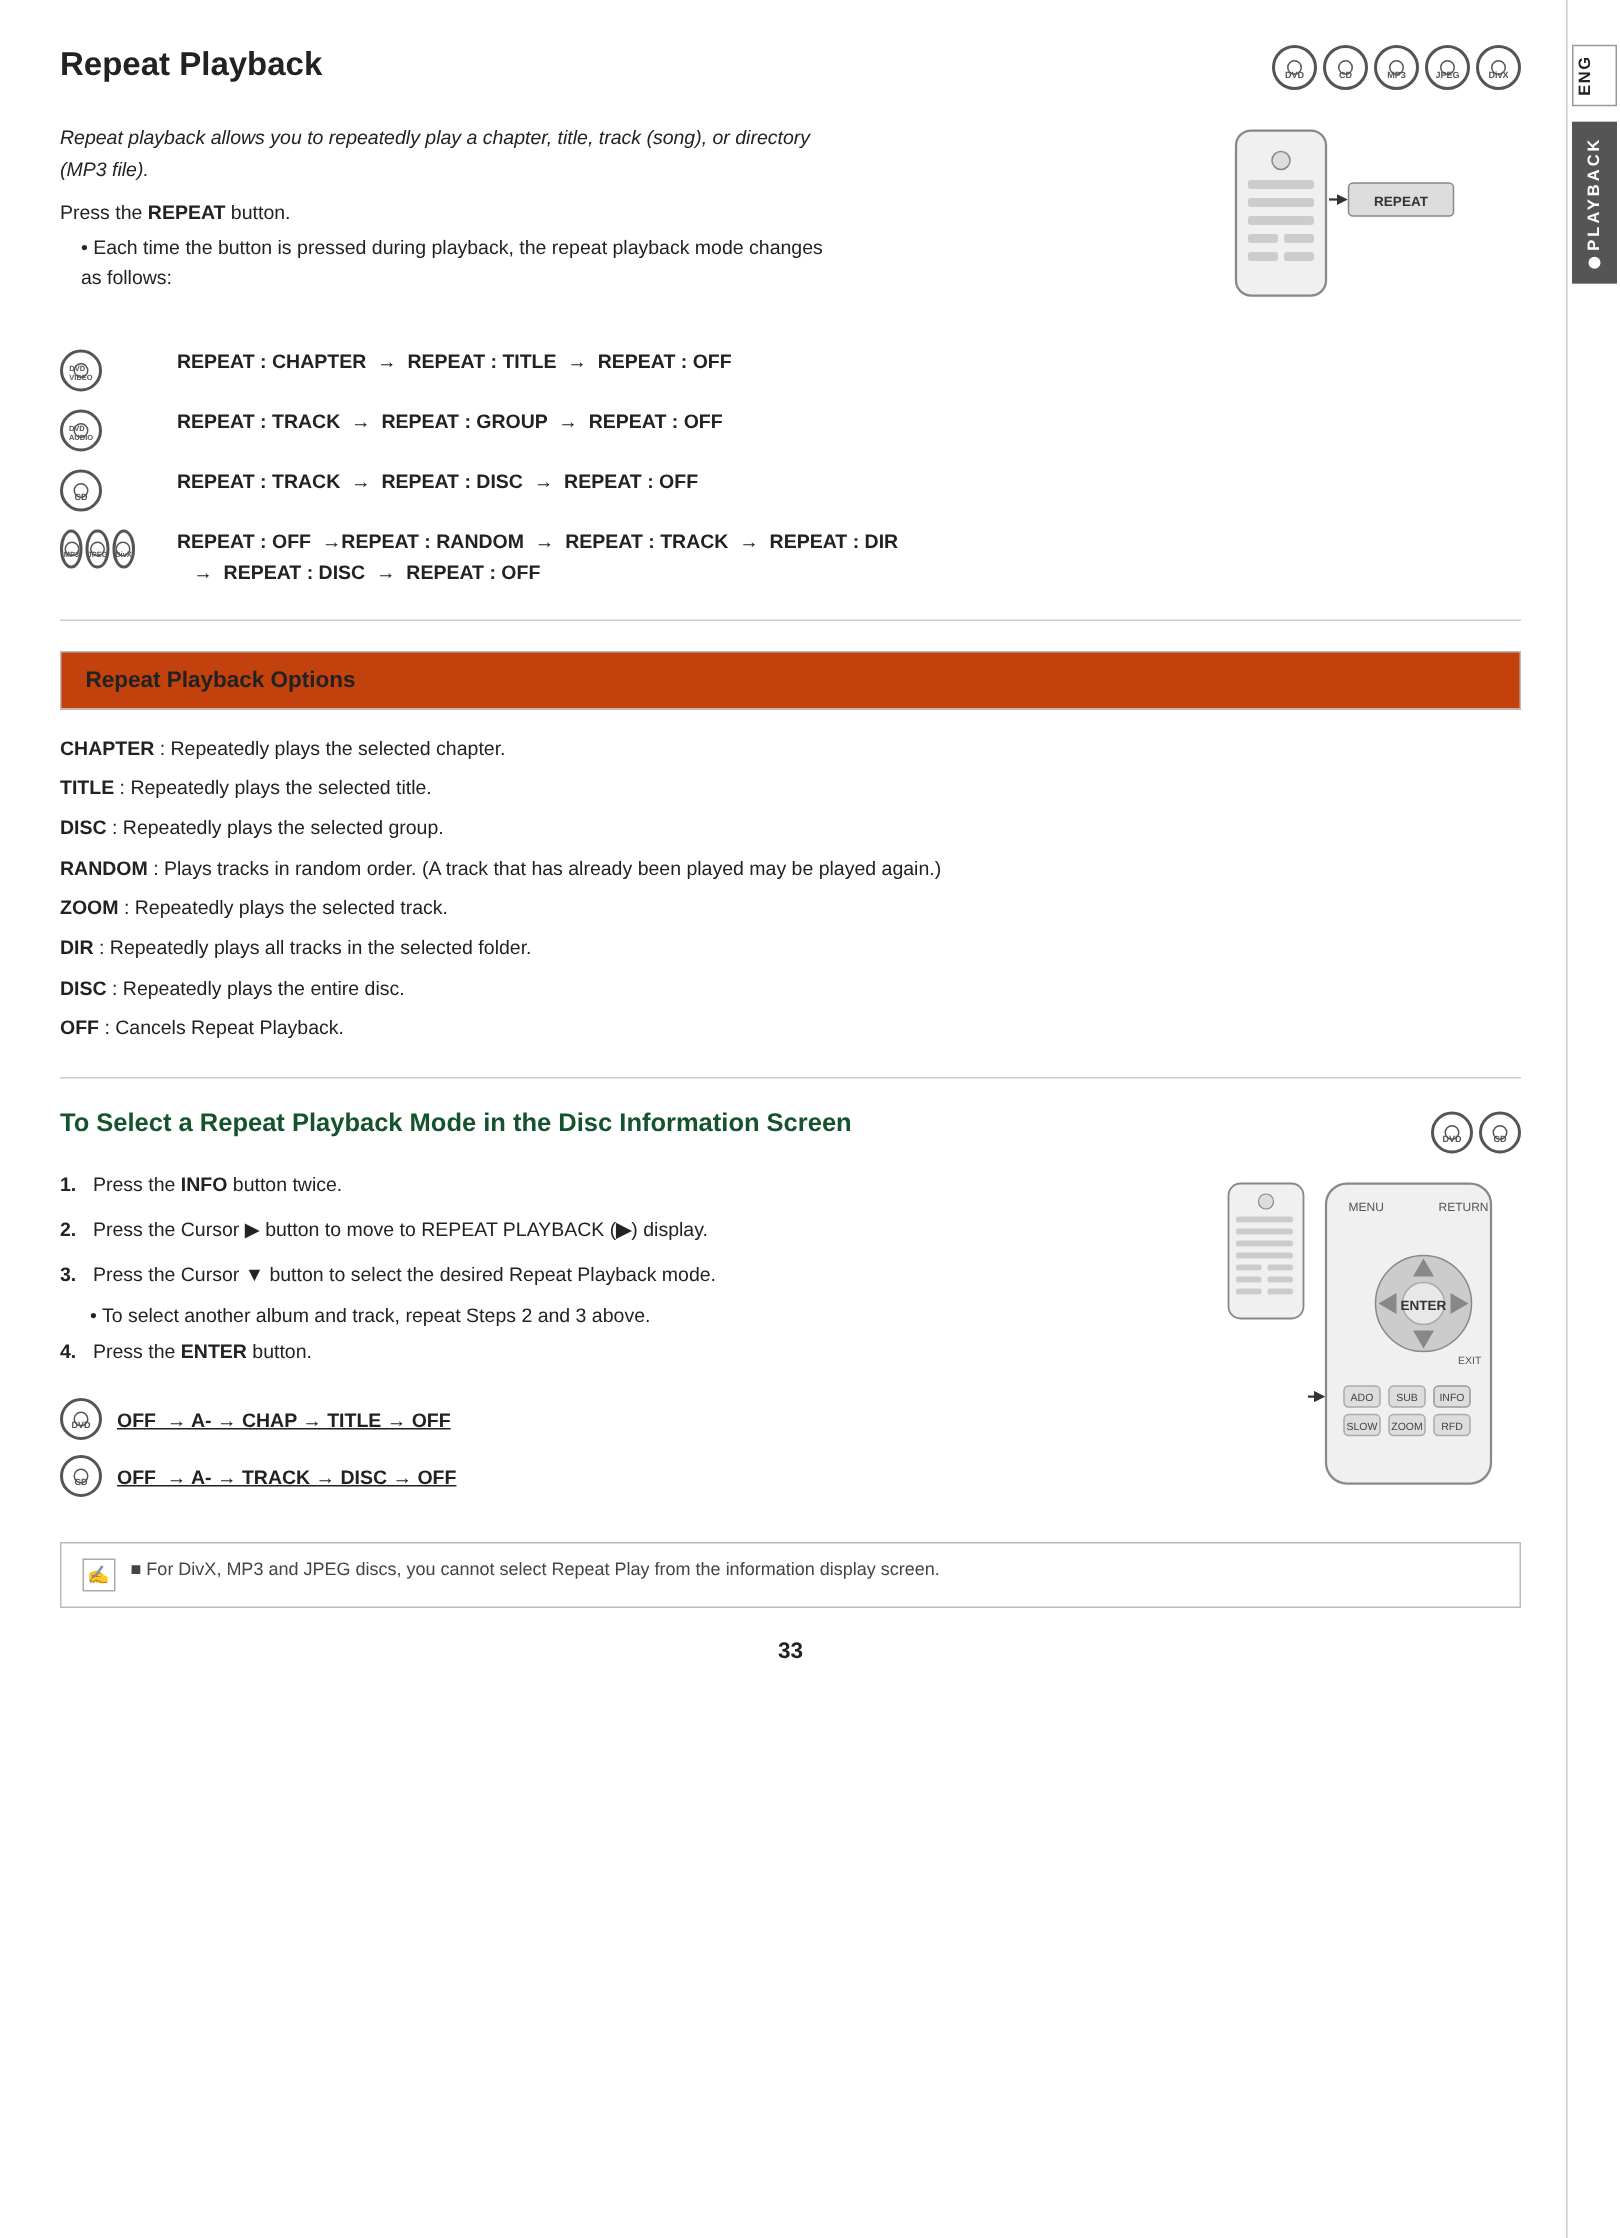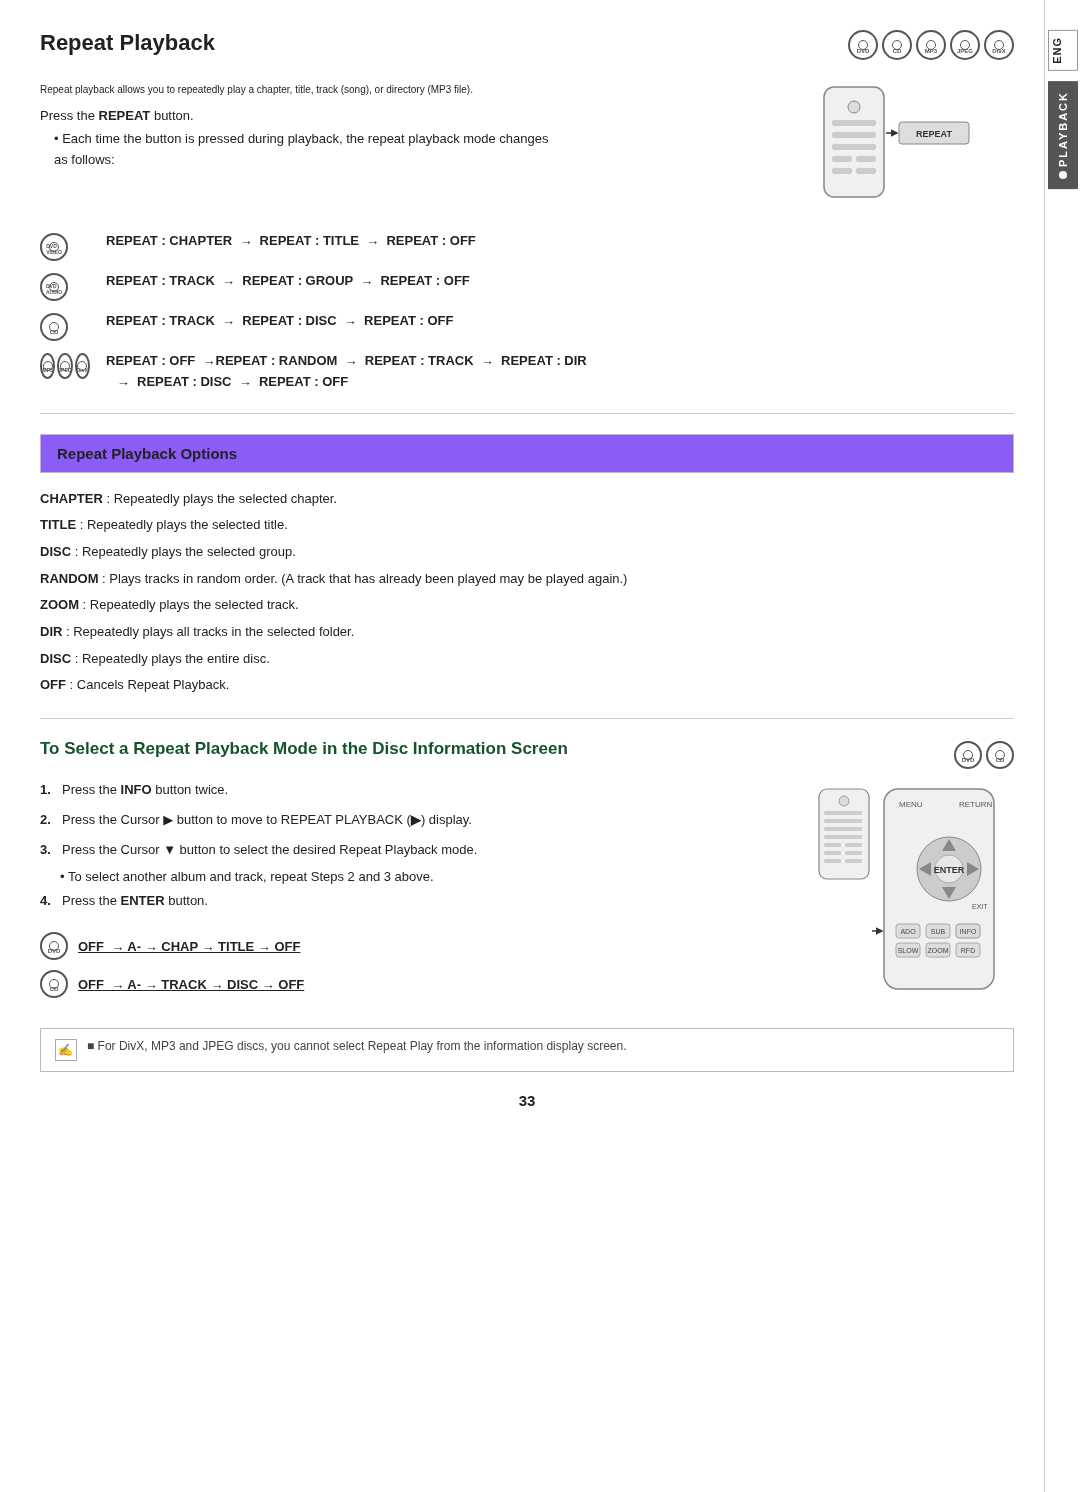--- a/index.html
+++ b/index.html
@@ -132,24 +132,25 @@
     }
 
     .disc-icon span {
       position: absolute;
       bottom: 4px;
       font-size: 6px;
       font-weight: bold;
     }
 
     .intro-text {
-      font-size: 10px;
+      font-size: 13px;
       line-height: 1.6;
       margin-bottom: 10px;
       max-width: 520px;
+      font-style: italic;
     }
 
     .press-repeat {
       font-size: 13px;
       margin-bottom: 6px;
     }
 
     .bullet-text {
       font-size: 13px;
       line-height: 1.6;
@@ -160,41 +161,41 @@
 
     
     .repeat-modes {
       margin: 16px 0 20px 0;
     }
 
     .repeat-row {
       display: flex;
       align-items: flex-start;
       margin-bottom: 10px;
-      gap: 16px;
+      gap: 28px;
     }
 
     .repeat-icon-cell {
       width: 50px;
       display: flex;
       align-items: flex-start;
       gap: 4px;
       flex-shrink: 0;
       padding-top: 2px;
     }
 
     .repeat-text-cell {
       font-size: 13px;
       font-weight: bold;
       line-height: 1.6;
     }
 
     
     .options-box {
-      background: #8b5cf6;
+      background: #c2410c;
       border: 1px solid #bbb;
       padding: 10px 16px;
       margin-bottom: 14px;
     }
 
     .options-box-title {
       font-size: 15px;
       font-weight: bold;
       color: #222;
     }

